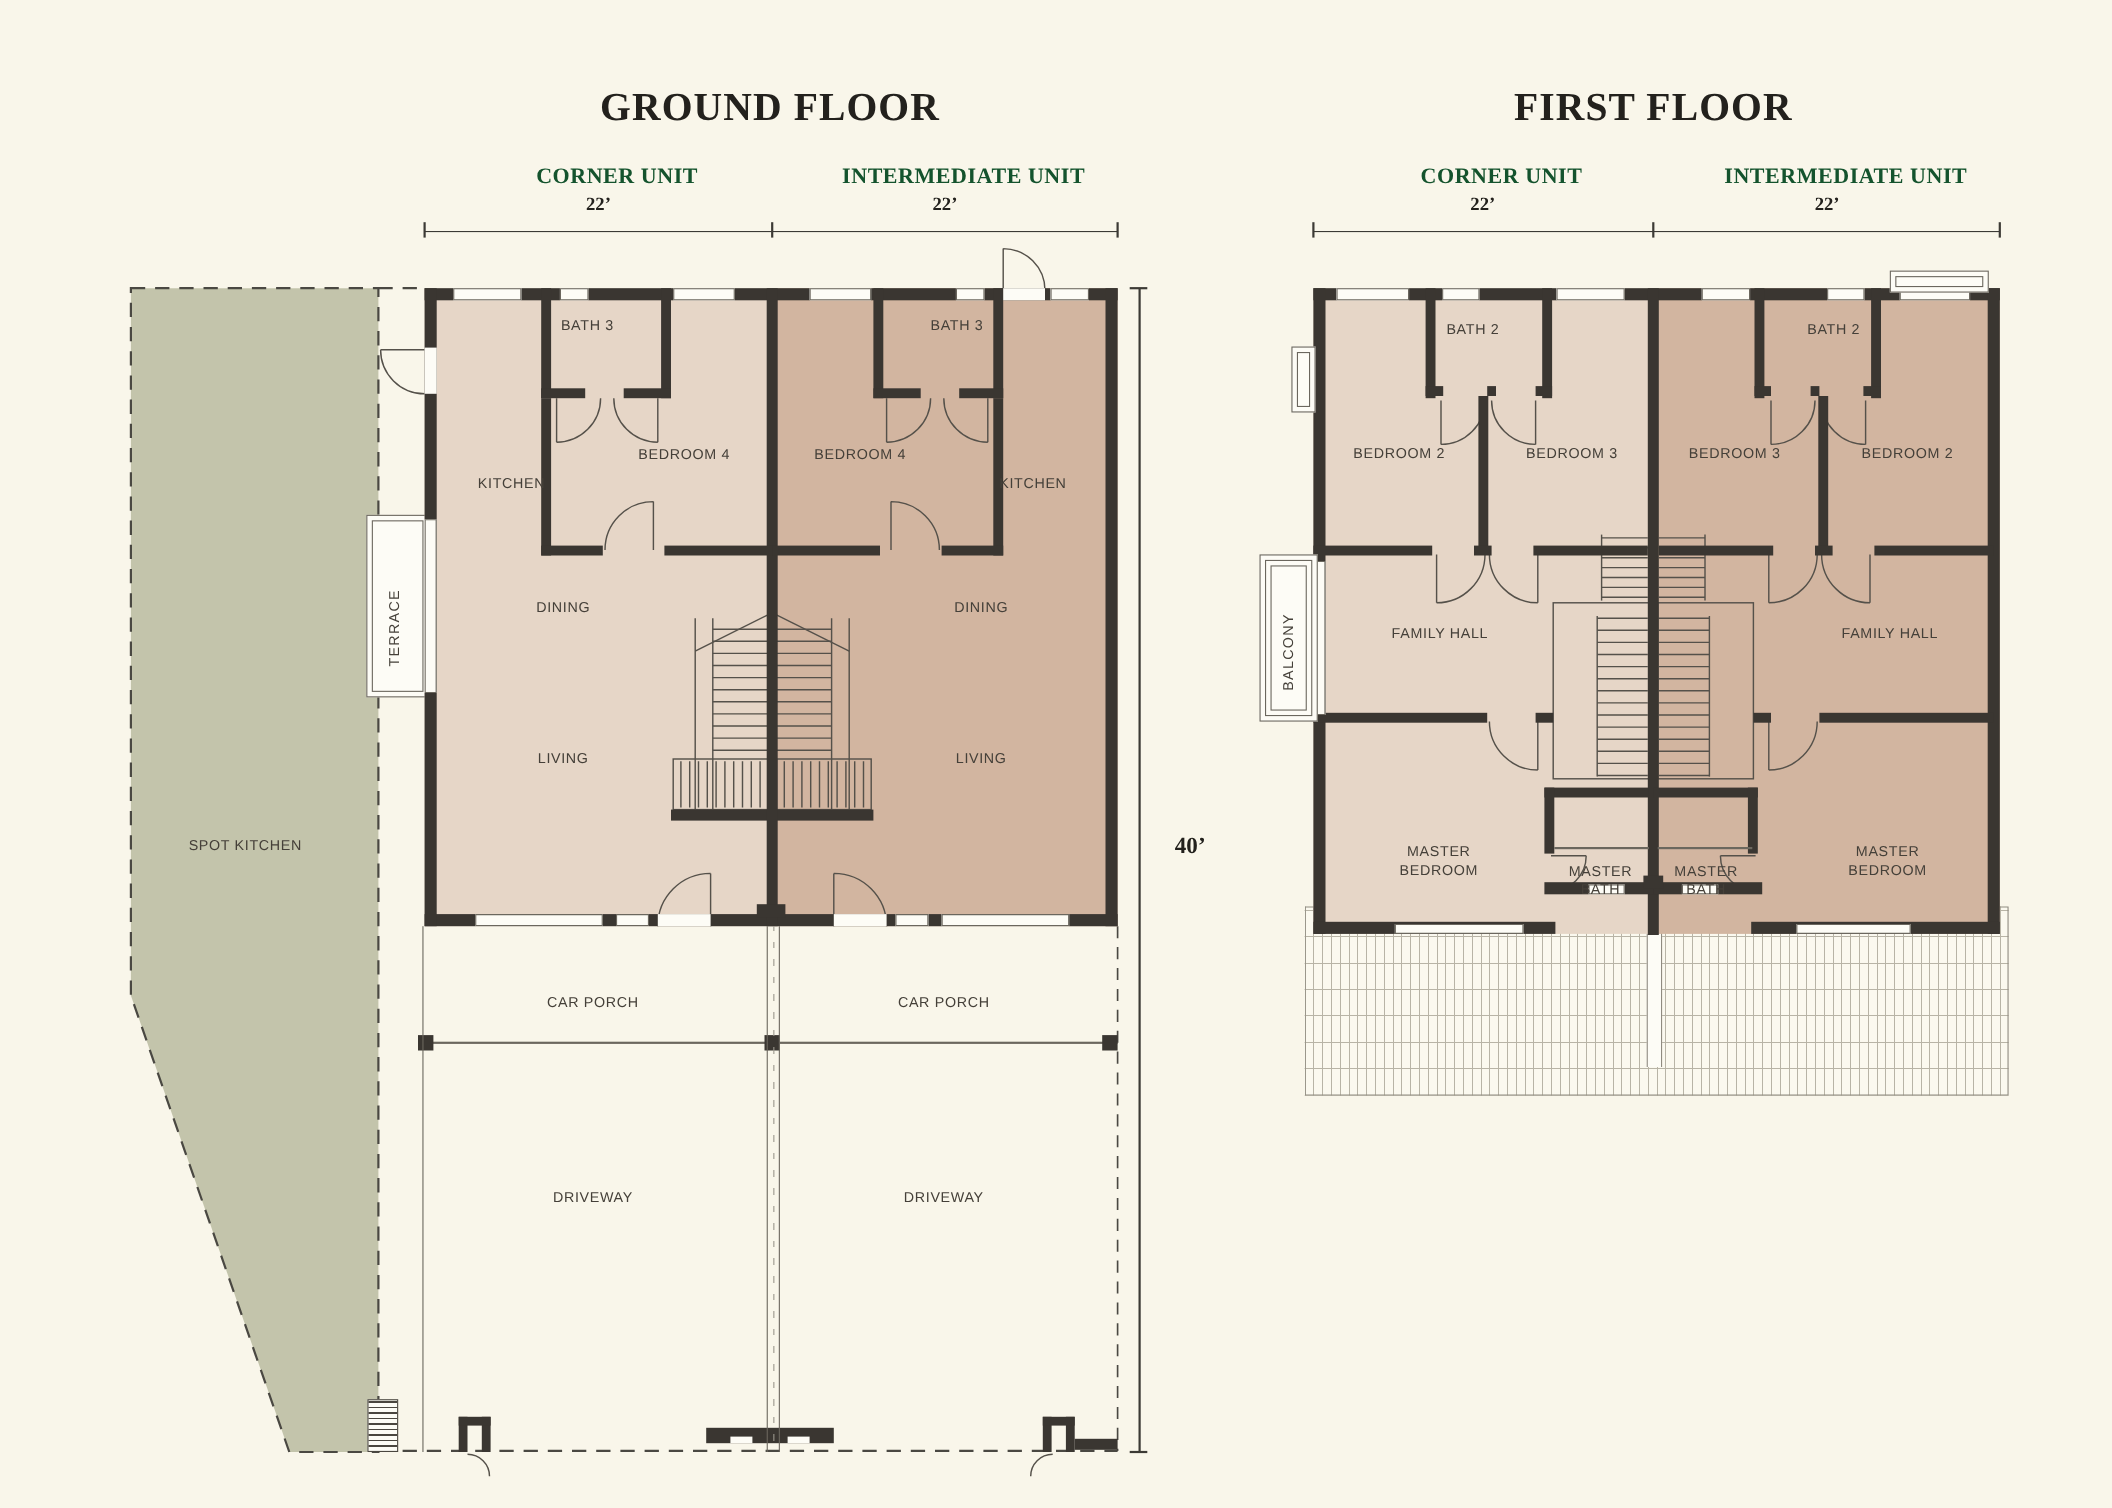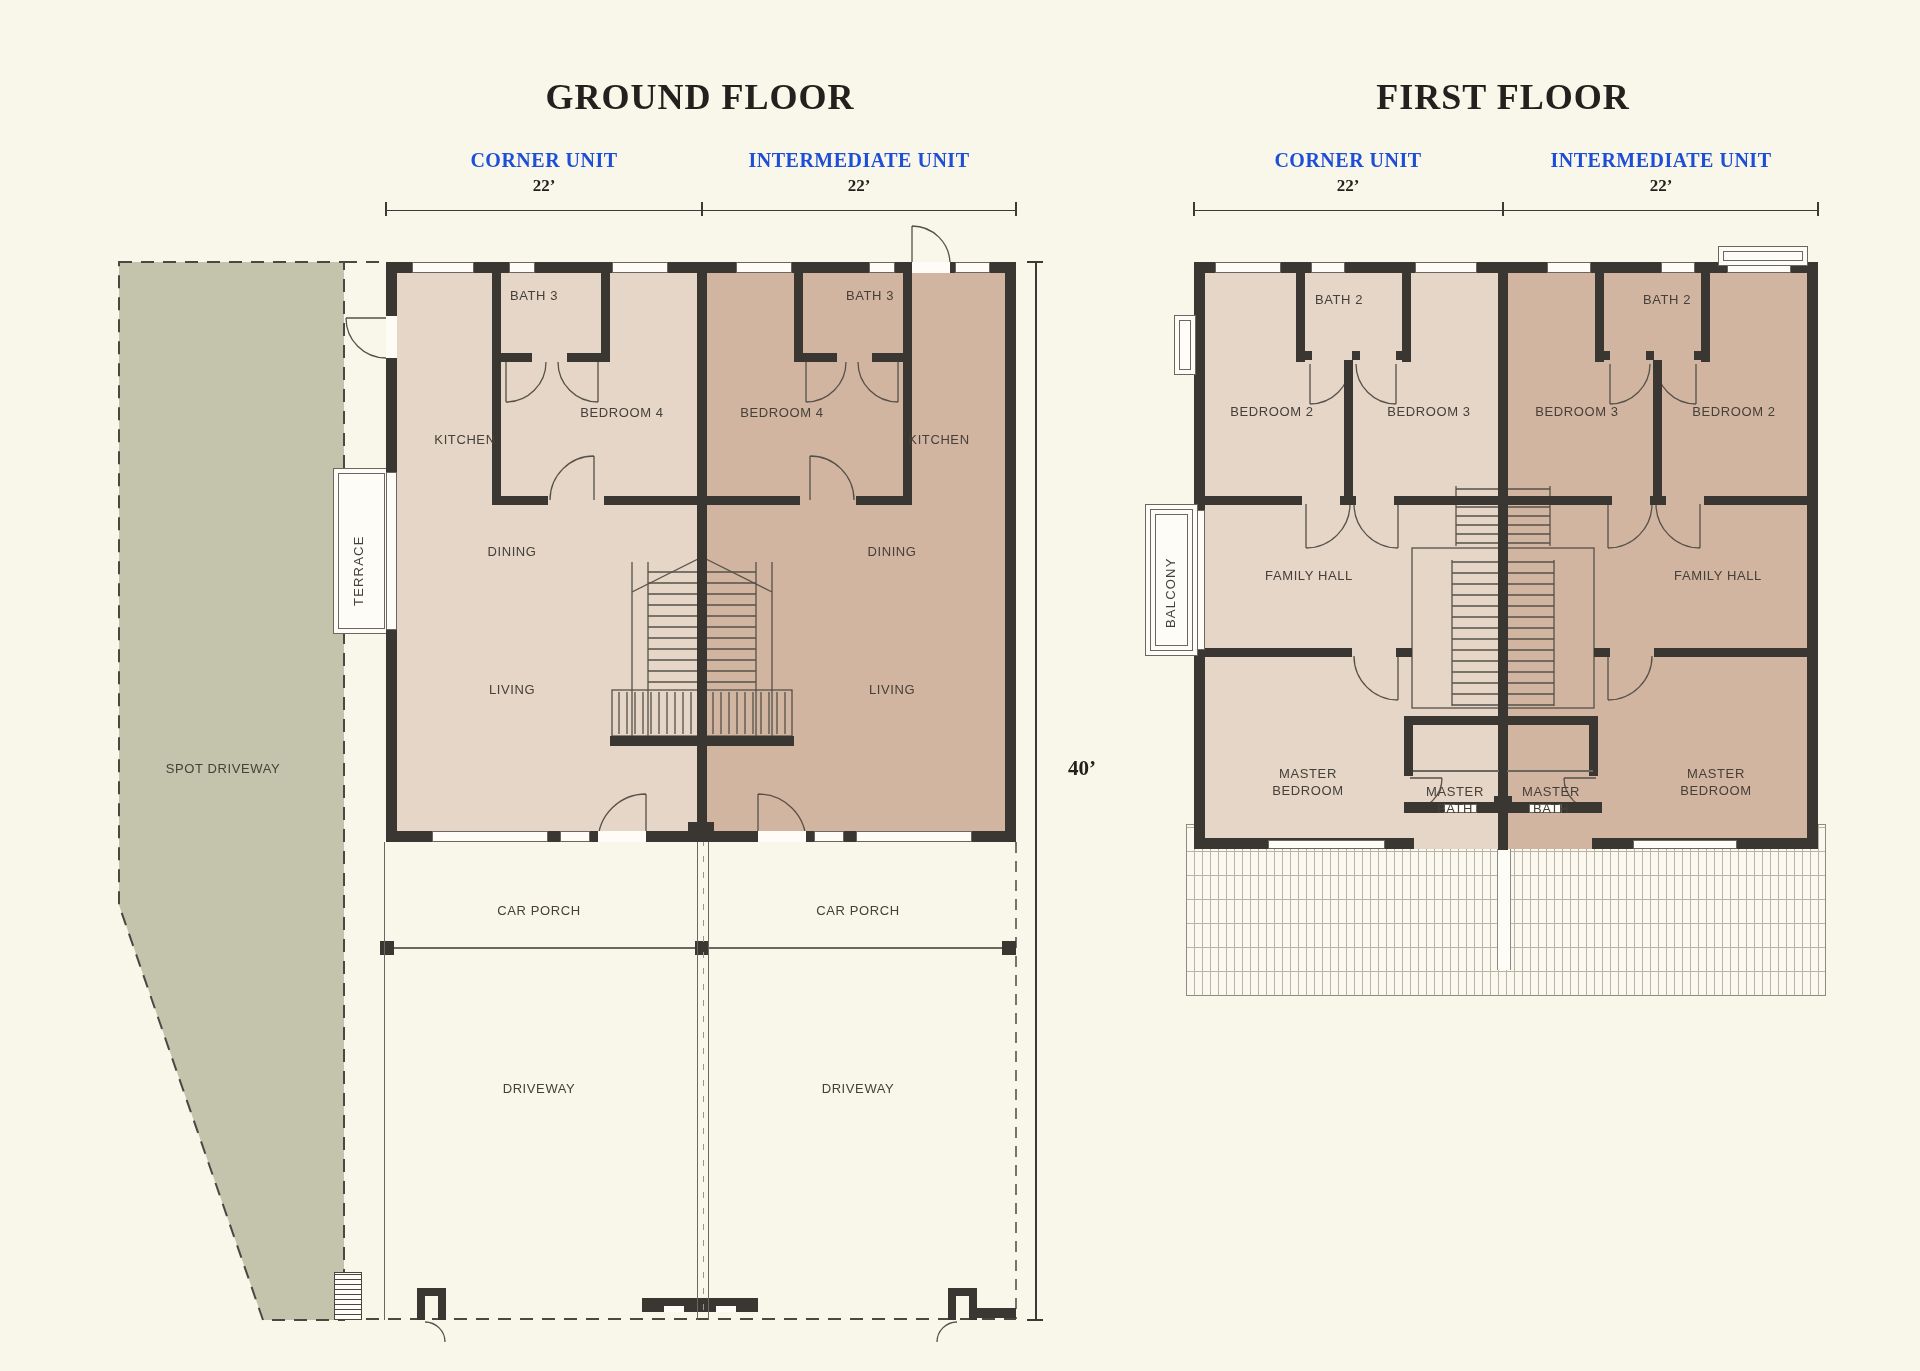--- a/index.html
+++ b/index.html
@@ -9,22 +9,22 @@
   .fill{position:absolute;}
   .w{position:absolute;background:#3a3631;}
   .win{position:absolute;background:#fdfcf6;box-shadow:inset 0 0 0 1px #6b675e;}
   .gap{position:absolute;background:#fdfcf6;}
   .lbl{position:absolute;font:500 13px/1.3 "Liberation Sans",sans-serif;color:#454039;
        letter-spacing:.6px;text-align:center;transform:translateX(-50%);white-space:pre-line;}
   .vlbl{position:absolute;font:500 13px/1 "Liberation Sans",sans-serif;color:#454039;
         letter-spacing:1.2px;writing-mode:vertical-rl;transform:rotate(180deg);}
   .title{position:absolute;font:700 36px "Liberation Serif",serif;color:#23211d;
          letter-spacing:1px;transform:translateX(-50%);white-space:nowrap;}
-  .hdr{position:absolute;font:700 20px "Liberation Serif",serif;color:#1d4ed8;
-       letter-spacing:.5px;transform:translateX(-50%);white-space:nowrap;}
+  .hdr{position:absolute;font:700 20px "Liberation Serif",serif;color:#14532d;
+       letter-spacing:.5px;transform:translateX(-50%);white-space:nowrap;margin-left:17px;}
   .dimtxt{position:absolute;font:700 17px "Liberation Serif",serif;color:#23211d;
           transform:translateX(-50%);}
   .dimline{position:absolute;border-top:1.5px solid #3c3a35;}
   .tick{position:absolute;width:1.5px;height:14px;background:#3c3a35;}
   .vdim{position:absolute;width:1.5px;background:#3c3a35;}
   .htick{position:absolute;height:1.5px;width:16px;background:#3c3a35;}
   .roof{position:absolute;background-color:#fbf9ef;
         background-image:repeating-linear-gradient(90deg,#b8b4a6 0 1px,transparent 1px 8px),
                          repeating-linear-gradient(0deg,#b8b4a6 0 1px,transparent 1px 24px);
         box-shadow:inset 0 0 0 1px #8f8b80;}
@@ -279,21 +279,21 @@
   <div class="lbl" style="left:465px;top:432px;">KITCHEN</div>
   <div class="lbl" style="left:939px;top:432px;">KITCHEN</div>
   <div class="lbl" style="left:512px;top:544px;">DINING</div>
   <div class="lbl" style="left:892px;top:544px;">DINING</div>
   <div class="lbl" style="left:512px;top:682px;">LIVING</div>
   <div class="lbl" style="left:892px;top:682px;">LIVING</div>
   <div class="lbl" style="left:539px;top:903px;">CAR PORCH</div>
   <div class="lbl" style="left:858px;top:903px;">CAR PORCH</div>
   <div class="lbl" style="left:539px;top:1081px;">DRIVEWAY</div>
   <div class="lbl" style="left:858px;top:1081px;">DRIVEWAY</div>
-  <div class="lbl" style="left:223px;top:761px;">SPOT DRIVEWAY</div>
+  <div class="lbl" style="left:223px;top:761px;">SPOT KITCHEN</div>
   <div class="vlbl" style="left:352px;top:496px;height:110px;">TERRACE</div>
 
   <div class="lbl" style="left:1339px;top:292px;">BATH 2</div>
   <div class="lbl" style="left:1667px;top:292px;">BATH 2</div>
   <div class="lbl" style="left:1272px;top:404px;">BEDROOM 2</div>
   <div class="lbl" style="left:1429px;top:404px;">BEDROOM 3</div>
   <div class="lbl" style="left:1577px;top:404px;">BEDROOM 3</div>
   <div class="lbl" style="left:1734px;top:404px;">BEDROOM 2</div>
   <div class="lbl" style="left:1309px;top:568px;">FAMILY HALL</div>
   <div class="lbl" style="left:1718px;top:568px;">FAMILY HALL</div>

